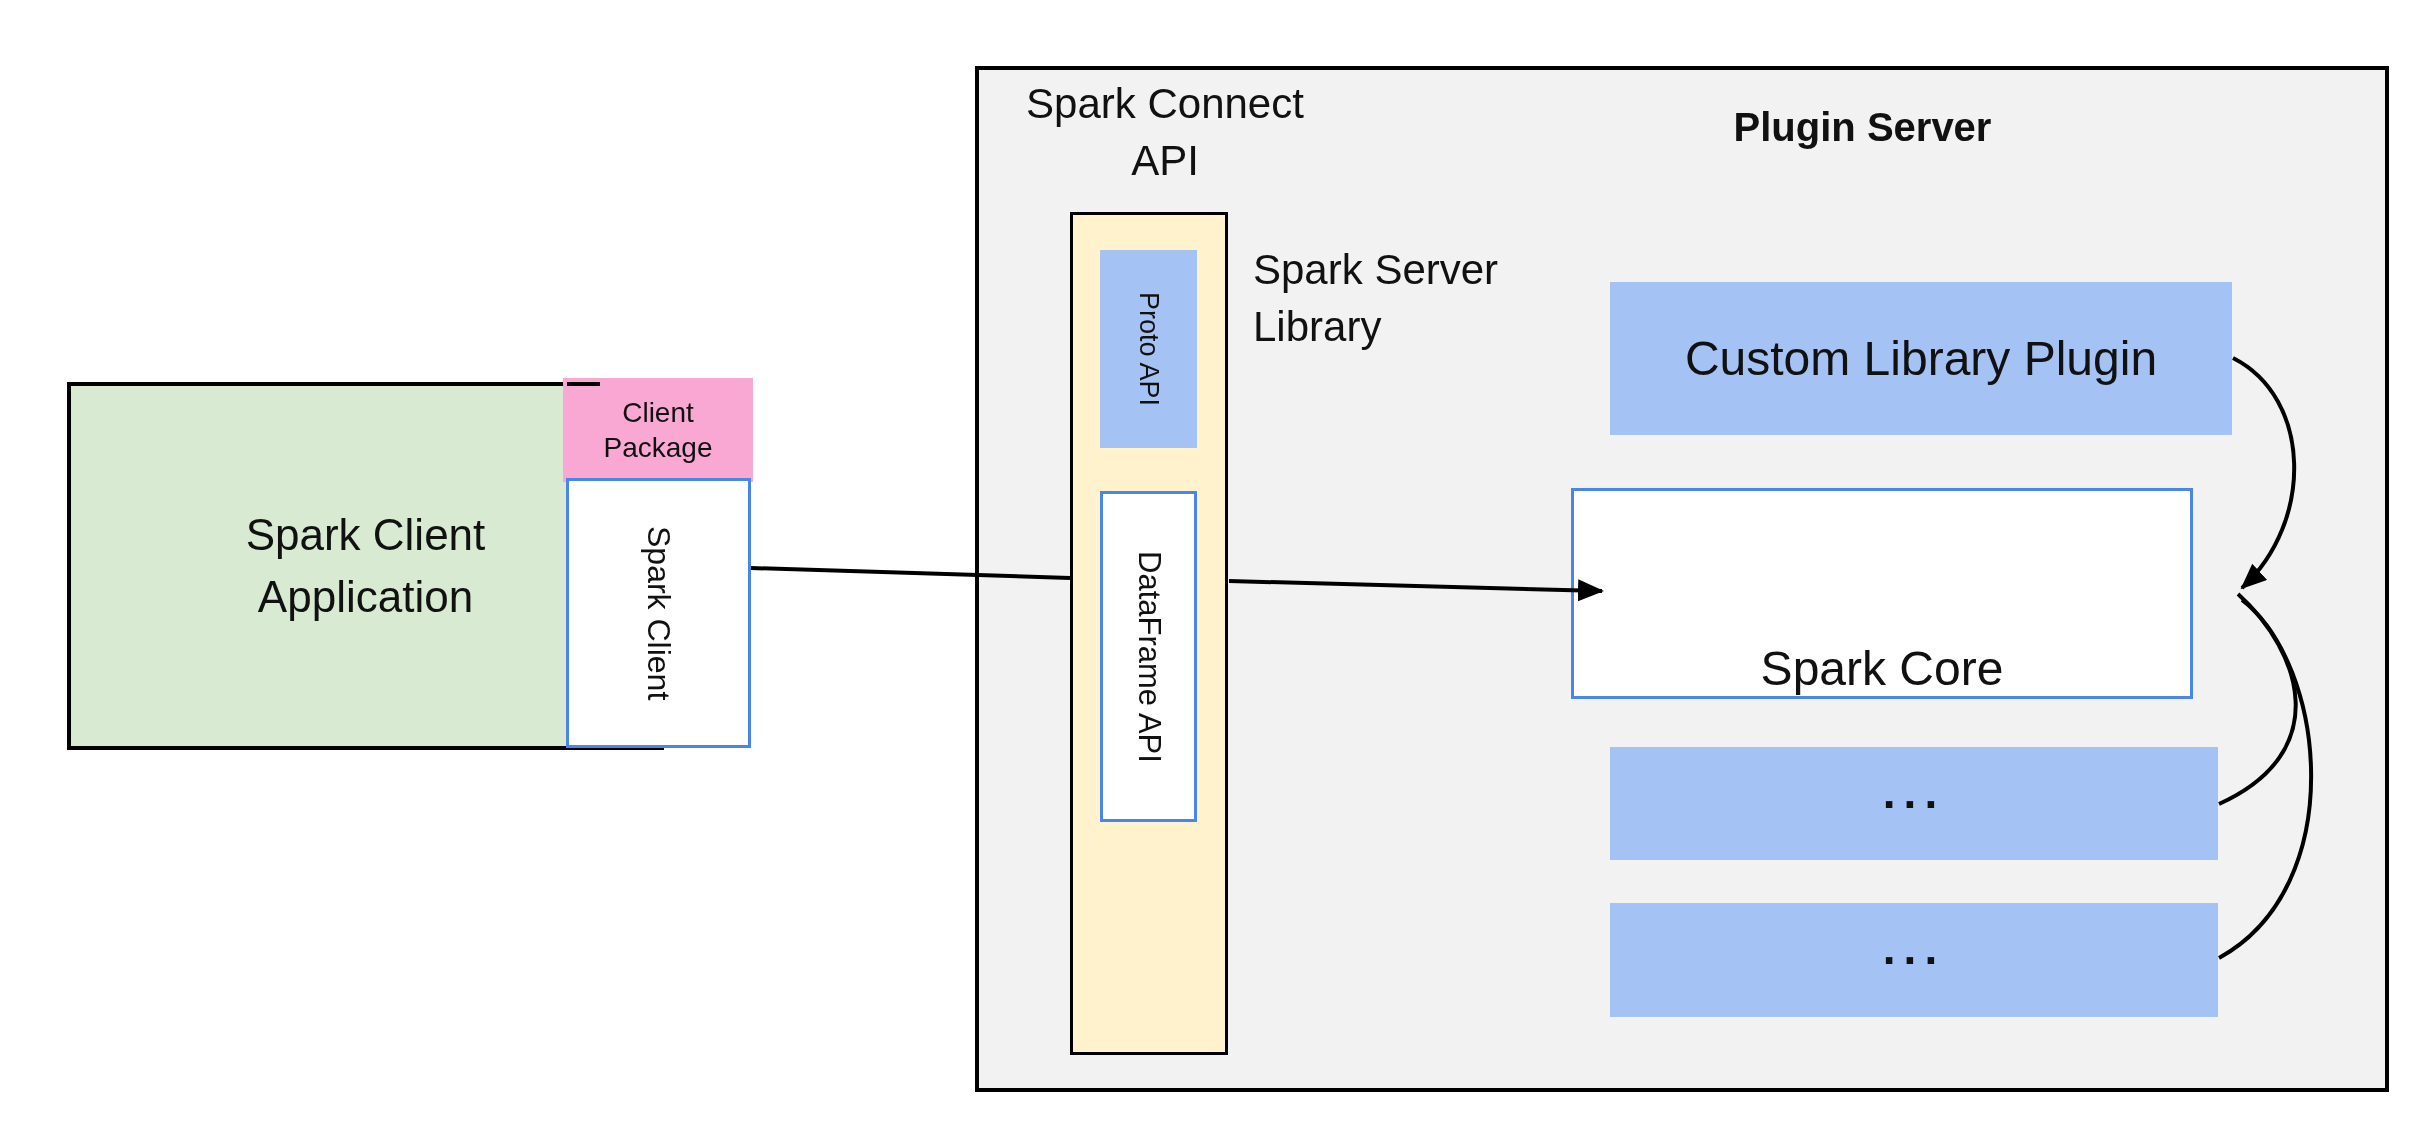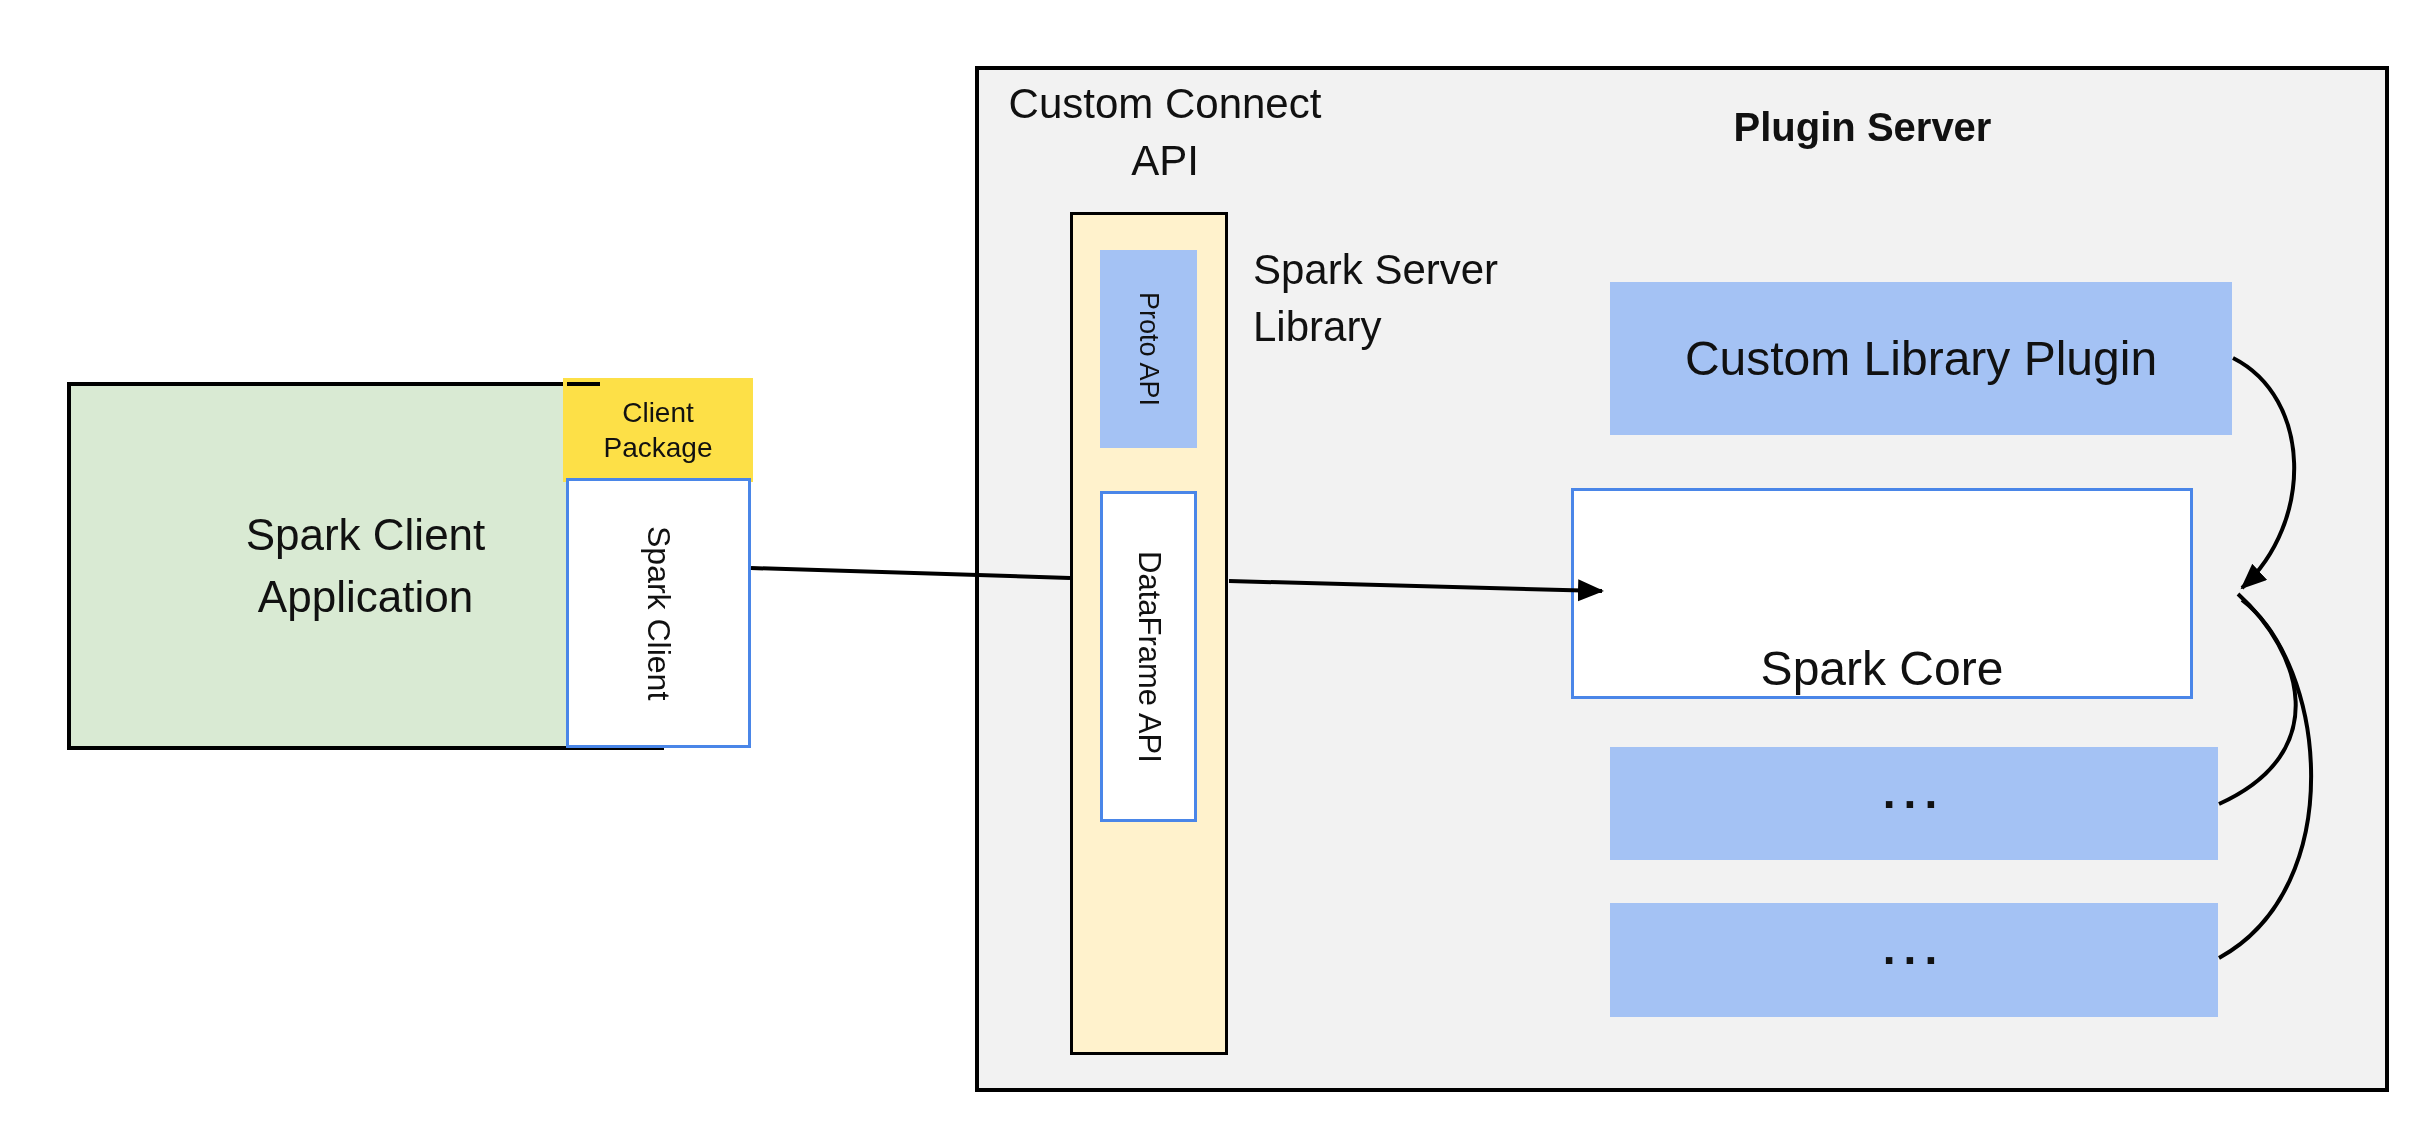--- a/index.html
+++ b/index.html
@@ -28,21 +28,21 @@
   .client-app {
     left: 67px; top: 382px; width: 597px; height: 368px;
     background: #d9ead3;
     border: 4px solid #000000;
     font-size: 44px;
     line-height: 1.4;
   }
   .client-app span { display: block; width: 340px; }
   .client-package {
     left: 563px; top: 378px; width: 190px; height: 104px;
-    background: #fde047;
+    background: #f9a8d4;
     font-size: 28px;
     line-height: 1.25;
   }
   .client-package span { display: block; width: 130px; }
   .spark-client {
     left: 566px; top: 478px; width: 185px; height: 270px;
     background: #ffffff;
     border: 3px solid #4a86e8;
     font-size: 32px;
   }
@@ -134,21 +134,21 @@
     fill: none;
   }
 </style>
 </head>
 <body>
 
 <div class="canvas">
 
   <div class="box server-outer"></div>
 
-  <div class="label connect-api-label">Custom Connect API</div>
+  <div class="label connect-api-label">Spark Connect API</div>
   <div class="label server-title">Plugin Server</div>
   <div class="label server-lib-label">Spark Server Library</div>
 
   <div class="box client-app">
     <span>Spark Client Application</span>
   </div>
   <div class="box client-package">
     <span>Client Package</span>
   </div>
   <div class="box spark-client">

